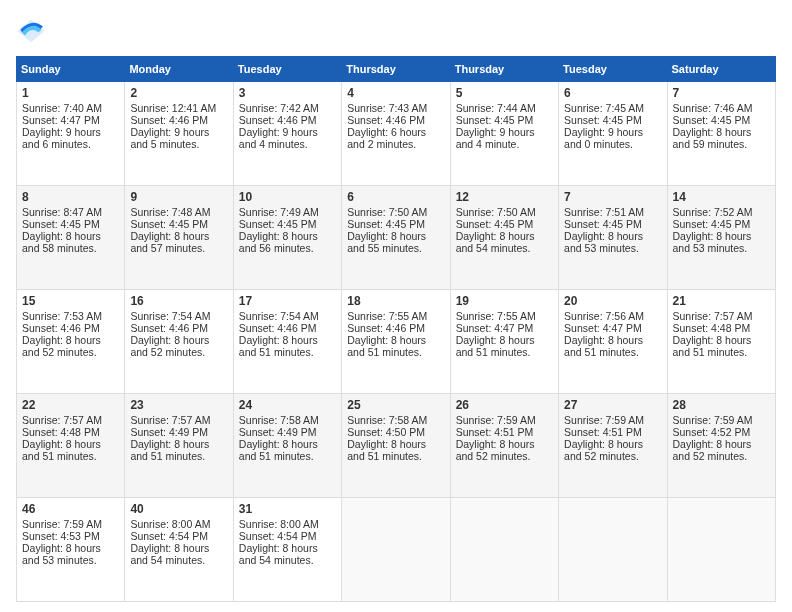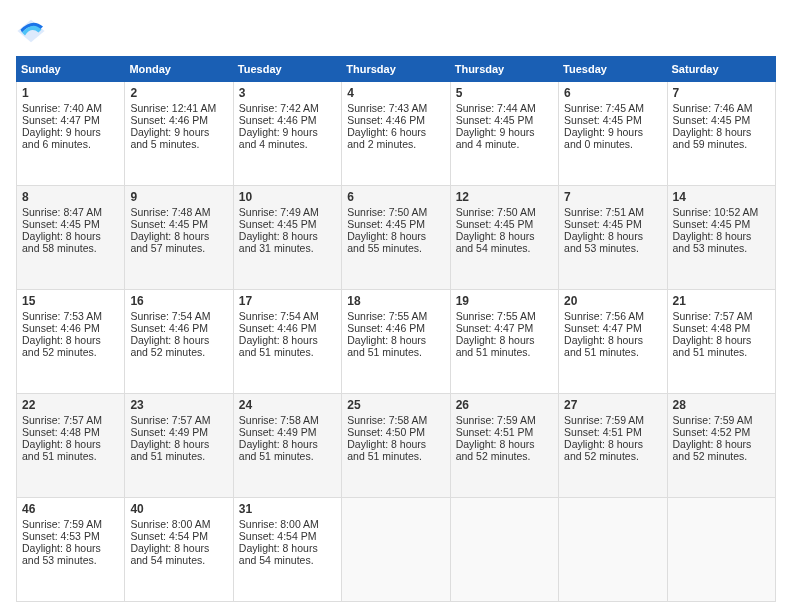--- a/index.html
+++ b/index.html
@@ -132,25 +132,25 @@
           <td><span class="day-num">2</span><span>Sunrise: 12:41 AM</span><br><span>Sunset: 4:46 PM</span><br><span>Daylight: 9 hours and 5 minutes.</span></td>
           <td><span class="day-num">3</span><span>Sunrise: 7:42 AM</span><br><span>Sunset: 4:46 PM</span><br><span>Daylight: 9 hours and 4 minutes.</span></td>
           <td><span class="day-num">4</span><span>Sunrise: 7:43 AM</span><br><span>Sunset: 4:46 PM</span><br><span>Daylight: 6 hours and 2 minutes.</span></td>
           <td><span class="day-num">5</span><span>Sunrise: 7:44 AM</span><br><span>Sunset: 4:45 PM</span><br><span>Daylight: 9 hours and 4 minute.</span></td>
           <td><span class="day-num">6</span><span>Sunrise: 7:45 AM</span><br><span>Sunset: 4:45 PM</span><br><span>Daylight: 9 hours and 0 minutes.</span></td>
           <td><span class="day-num">7</span><span>Sunrise: 7:46 AM</span><br><span>Sunset: 4:45 PM</span><br><span>Daylight: 8 hours and 59 minutes.</span></td>
         </tr>
         <tr class="row-even">
           <td><span class="day-num">8</span><span>Sunrise: 8:47 AM</span><br><span>Sunset: 4:45 PM</span><br><span>Daylight: 8 hours and 58 minutes.</span></td>
           <td><span class="day-num">9</span><span>Sunrise: 7:48 AM</span><br><span>Sunset: 4:45 PM</span><br><span>Daylight: 8 hours and 57 minutes.</span></td>
-          <td><span class="day-num">10</span><span>Sunrise: 7:49 AM</span><br><span>Sunset: 4:45 PM</span><br><span>Daylight: 8 hours and 31 minutes.</span></td>
+          <td><span class="day-num">10</span><span>Sunrise: 7:49 AM</span><br><span>Sunset: 4:45 PM</span><br><span>Daylight: 8 hours and 56 minutes.</span></td>
           <td><span class="day-num">6</span><span>Sunrise: 7:50 AM</span><br><span>Sunset: 4:45 PM</span><br><span>Daylight: 8 hours and 55 minutes.</span></td>
           <td><span class="day-num">12</span><span>Sunrise: 7:50 AM</span><br><span>Sunset: 4:45 PM</span><br><span>Daylight: 8 hours and 54 minutes.</span></td>
           <td><span class="day-num">7</span><span>Sunrise: 7:51 AM</span><br><span>Sunset: 4:45 PM</span><br><span>Daylight: 8 hours and 53 minutes.</span></td>
-          <td><span class="day-num">14</span><span>Sunrise: 10:52 AM</span><br><span>Sunset: 4:45 PM</span><br><span>Daylight: 8 hours and 53 minutes.</span></td>
+          <td><span class="day-num">14</span><span>Sunrise: 7:52 AM</span><br><span>Sunset: 4:45 PM</span><br><span>Daylight: 8 hours and 53 minutes.</span></td>
         </tr>
         <tr class="row-odd">
           <td><span class="day-num">15</span><span>Sunrise: 7:53 AM</span><br><span>Sunset: 4:46 PM</span><br><span>Daylight: 8 hours and 52 minutes.</span></td>
           <td><span class="day-num">16</span><span>Sunrise: 7:54 AM</span><br><span>Sunset: 4:46 PM</span><br><span>Daylight: 8 hours and 52 minutes.</span></td>
           <td><span class="day-num">17</span><span>Sunrise: 7:54 AM</span><br><span>Sunset: 4:46 PM</span><br><span>Daylight: 8 hours and 51 minutes.</span></td>
           <td><span class="day-num">18</span><span>Sunrise: 7:55 AM</span><br><span>Sunset: 4:46 PM</span><br><span>Daylight: 8 hours and 51 minutes.</span></td>
           <td><span class="day-num">19</span><span>Sunrise: 7:55 AM</span><br><span>Sunset: 4:47 PM</span><br><span>Daylight: 8 hours and 51 minutes.</span></td>
           <td><span class="day-num">20</span><span>Sunrise: 7:56 AM</span><br><span>Sunset: 4:47 PM</span><br><span>Daylight: 8 hours and 51 minutes.</span></td>
           <td><span class="day-num">21</span><span>Sunrise: 7:57 AM</span><br><span>Sunset: 4:48 PM</span><br><span>Daylight: 8 hours and 51 minutes.</span></td>
         </tr>

